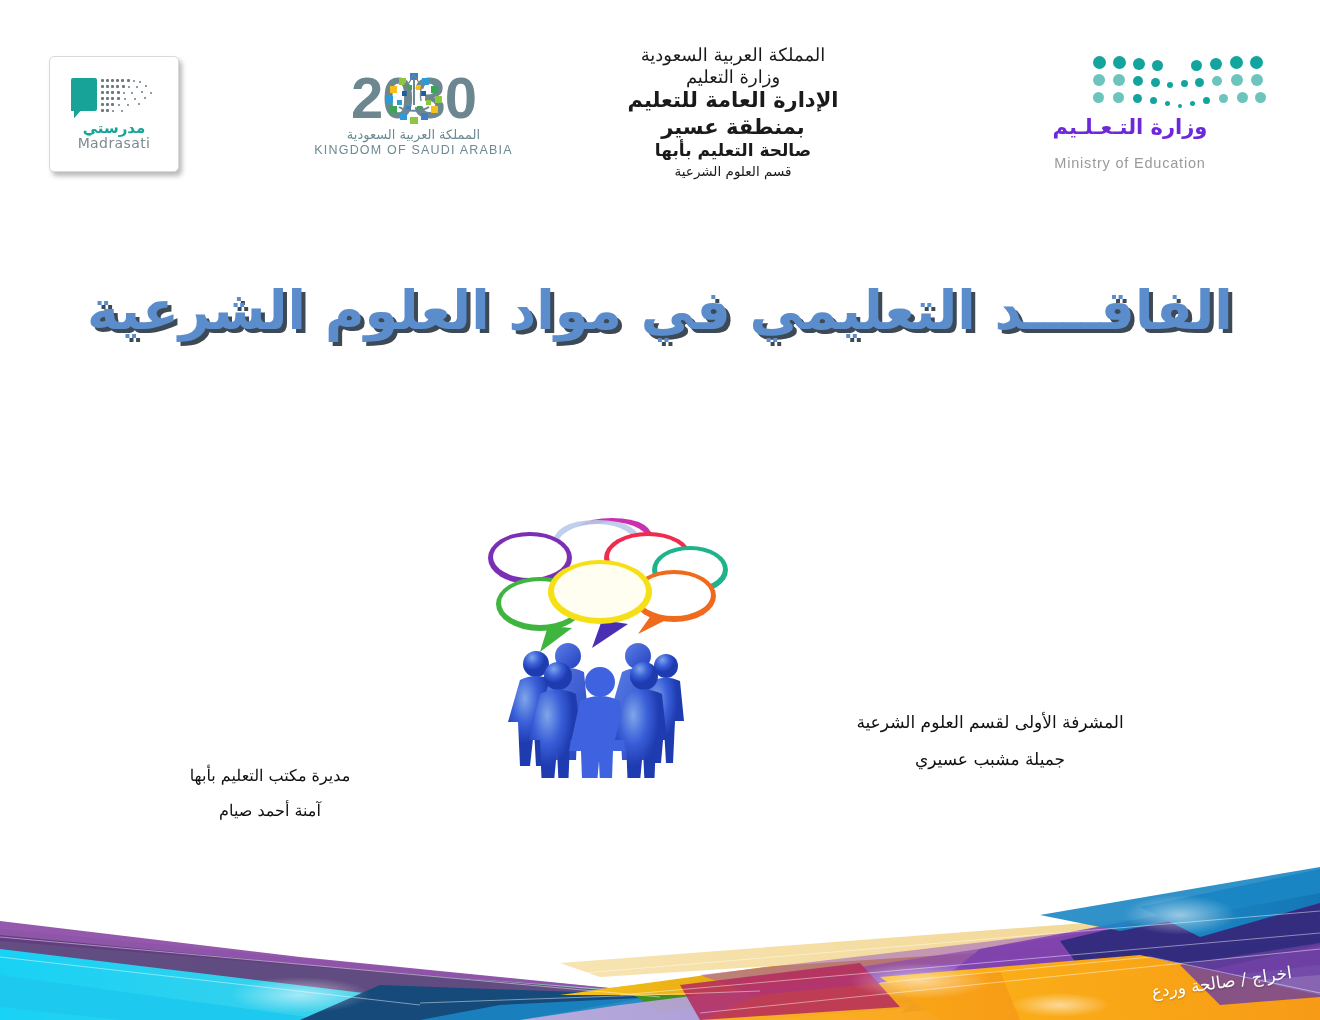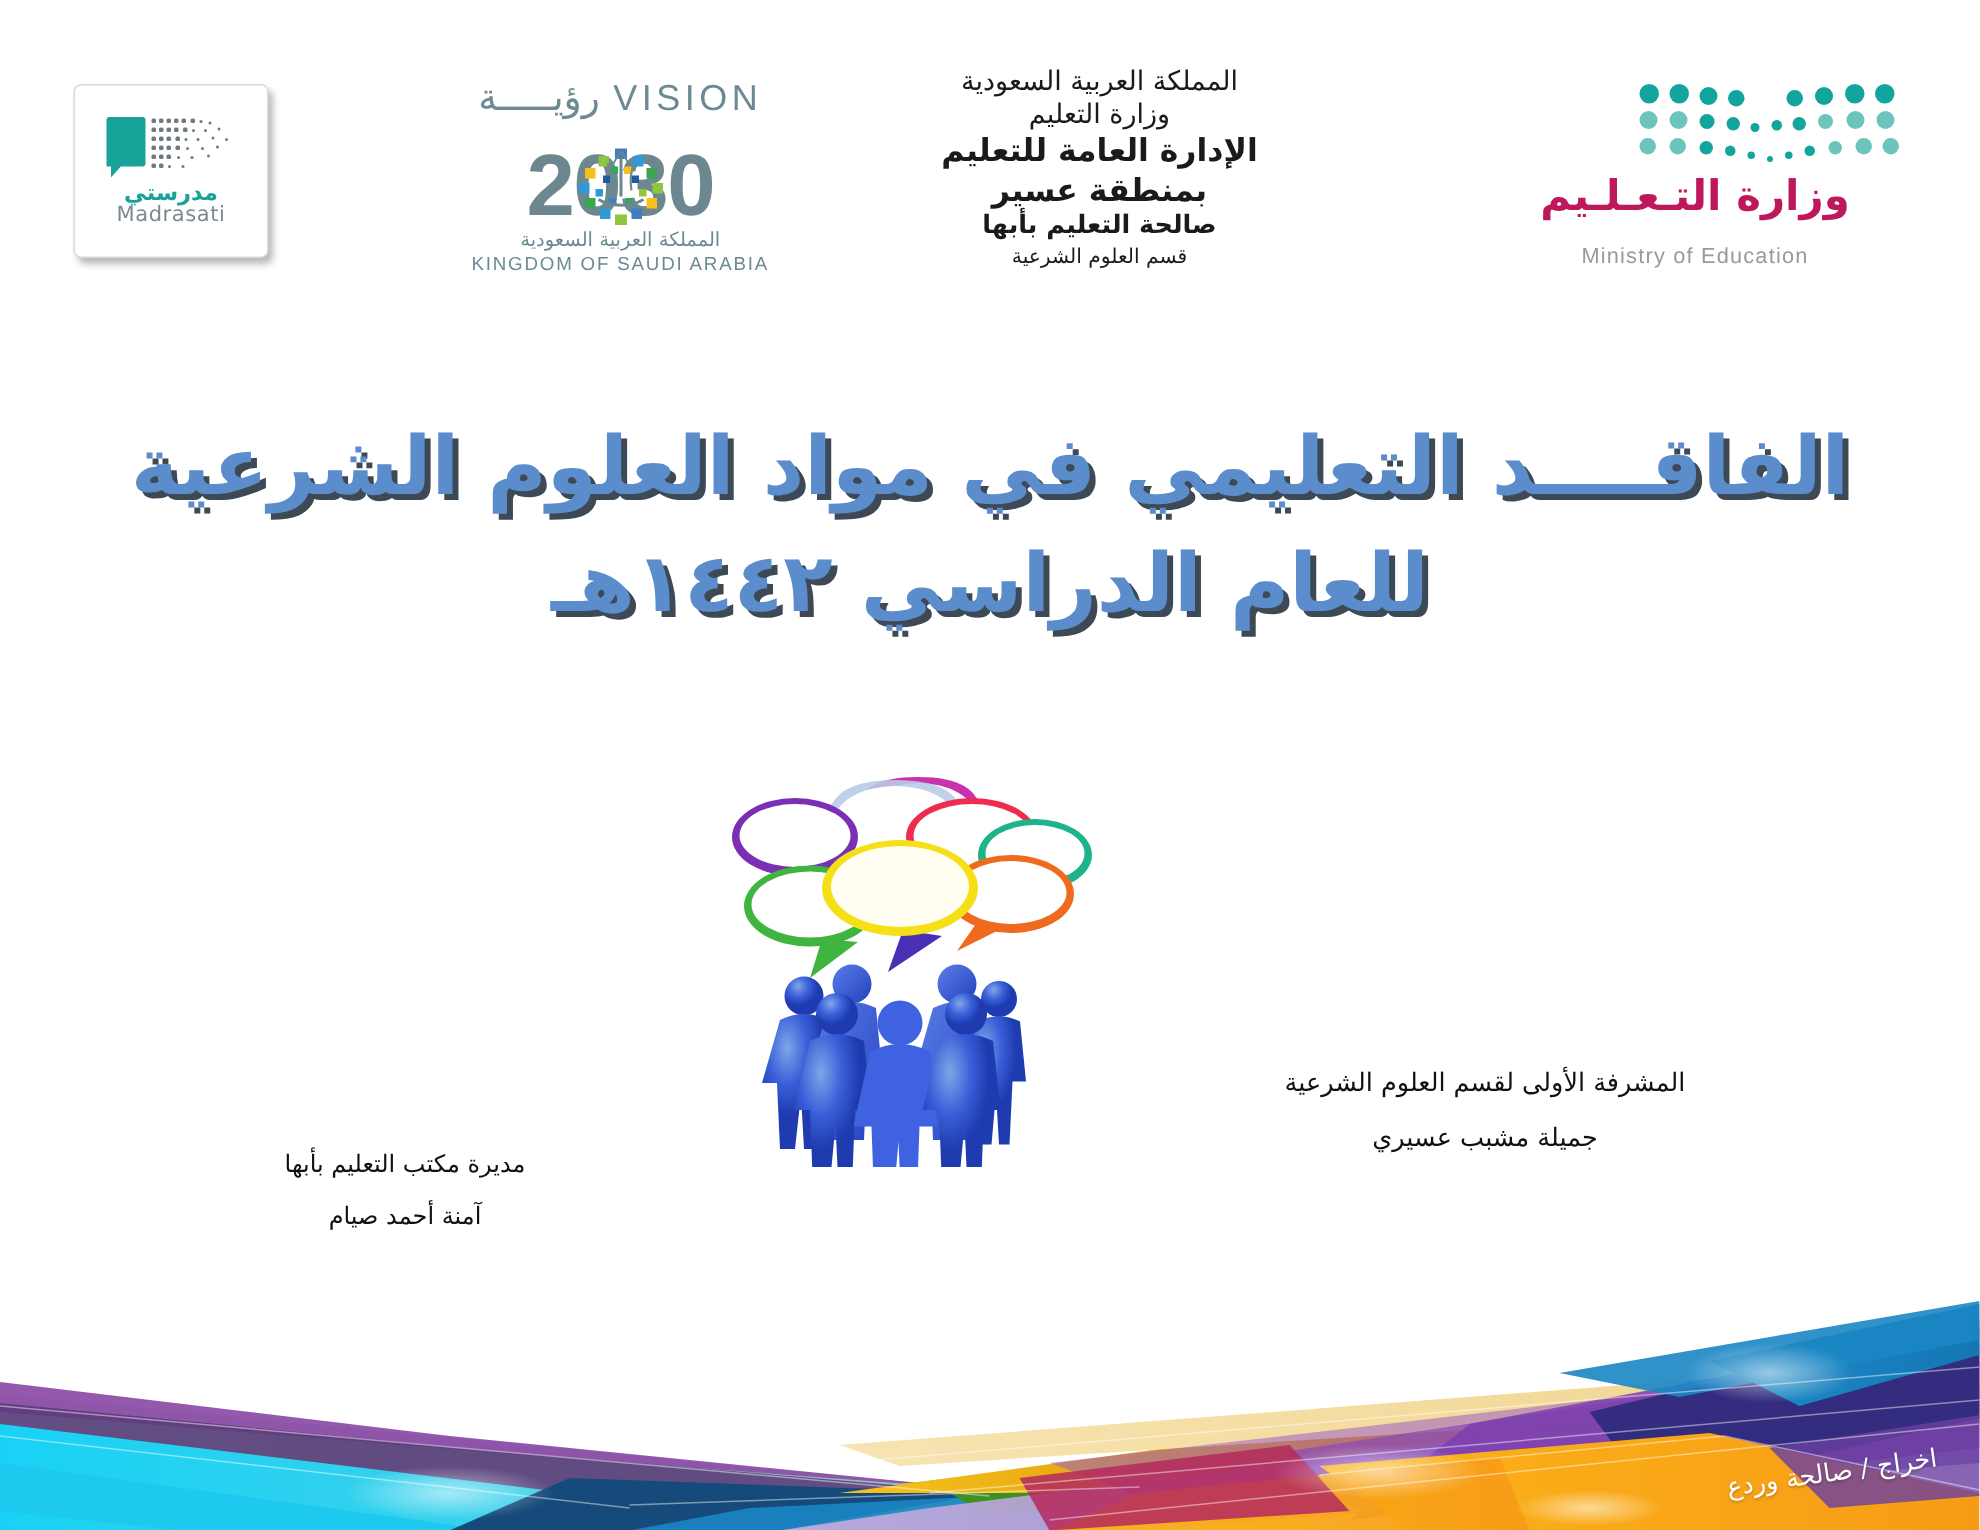--- a/index.html
+++ b/index.html
@@ -57,21 +57,21 @@
   .moe-text .l2{font-size:18px;font-family:"DejaVu Serif","Liberation Serif",serif;line-height:1.2;}
   .moe-text .l3{font-size:21px;font-weight:bold;line-height:1.25;}
   .moe-text .l4{font-size:17px;font-weight:bold;line-height:1.25;}
   .moe-text .l5{font-size:13.5px;line-height:1.5;}
 
   
   .moe-logo{position:absolute;left:985px;top:52px;width:290px;height:120px;}
   .moe-dots{position:relative;width:290px;height:60px;}
   .moe-dots i{position:absolute;border-radius:50%;display:block;}
   .moe-ar{
-    text-align:center;font-size:28px;color:#be185d;font-weight:bold;
+    text-align:center;font-size:21px;color:#6d28d9;font-weight:bold;
     letter-spacing:1px;line-height:1.1;margin-top:4px;
   }
   .moe-en{
     text-align:center;font-size:14.5px;color:#9a9a9a;letter-spacing:.8px;
     direction:ltr;font-family:"Liberation Sans",sans-serif;margin-top:16px;
   }
 
   
   .title{
     position:absolute;top:272px;left:0;width:1320px;text-align:center;direction:rtl;
@@ -159,24 +159,20 @@
             <i style="left:5px;top:32px;width:3px;height:3px"></i>
           <i style="left:11px;top:33px;width:2px;height:2px"></i>
             <i style="left:20px;top:33px;width:2px;height:2px"></i>
         </div>
       </div>
       <div class="mad-ar">مدرستي</div>
       <div class="mad-lat">Madrasati</div>
     </div>
 
     <div class="vision">
-      <div class="vision-top">
-        <span class="lat">VISION</span>
-        <span>رؤيـــــة</span>
-      </div>
       <div class="vision-num">
         <span>2030</span>
         <svg class="palm-burst" viewBox="0 0 74 74">
           <g>
             <rect x="33" y="12" width="8" height="7" fill="#3f7fbf"></rect>
             <rect x="22" y="17" width="7" height="7" fill="#8dc63f"></rect>
             <rect x="45" y="17" width="7" height="7" fill="#2e9bd6"></rect>
             <rect x="13" y="25" width="7" height="7" fill="#f5c01b"></rect>
             <rect x="54" y="25" width="7" height="7" fill="#3aa655"></rect>
             <rect x="9" y="35" width="7" height="7" fill="#2e9bd6"></rect>
@@ -245,21 +241,20 @@
         <i style="left:252px;top:40px;width:11px;height:11px;background:#6cc4bd"></i>
         <i style="left:270px;top:40px;width:11px;height:11px;background:#6cc4bd"></i>
       </div>
       <div class="moe-ar">وزارة التـعـلـيم</div>
       <div class="moe-en">Ministry of Education</div>
     </div>
   </div>
 
   <div class="title">
     <span>الفاقــــد التعليمي في مواد العلوم الشرعية</span>
-    <span class="ln2">للعام الدراسي ١٤٤٢هـ</span>
   </div>
 
   <div class="illus">
     <svg viewBox="0 0 296 300" width="296" height="300">
       <defs>
         <radialGradient id="gBlue" cx="35%" cy="25%">
           <stop offset="0%" stop-color="#7fa6e8"></stop>
             <stop offset="55%" stop-color="#3a5fd9"></stop>
             <stop offset="100%" stop-color="#1f3bb0"></stop>
         </radialGradient>

